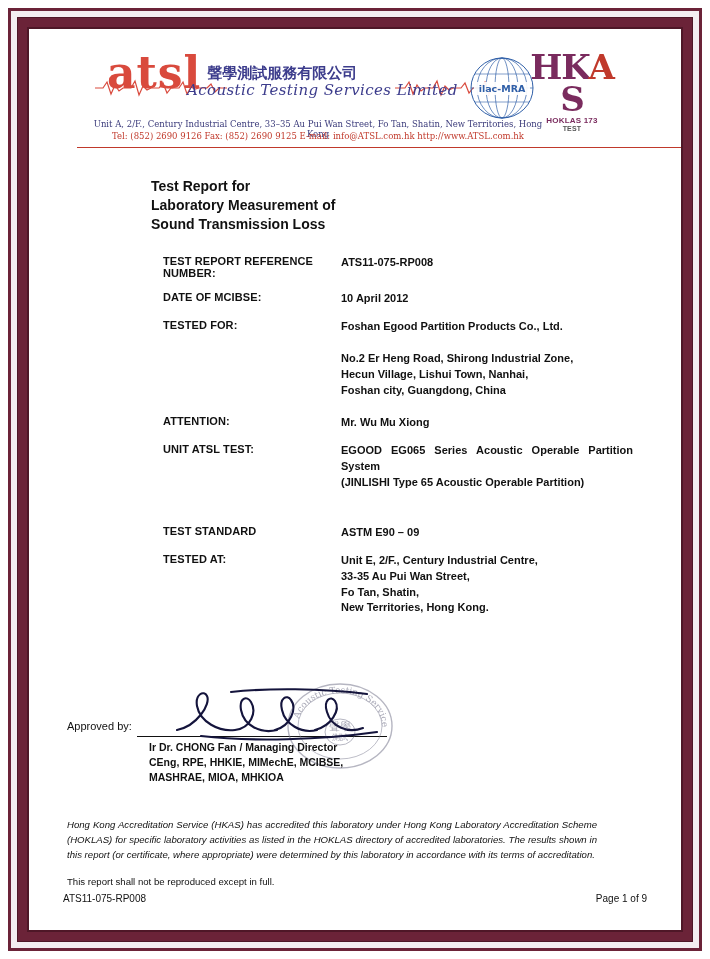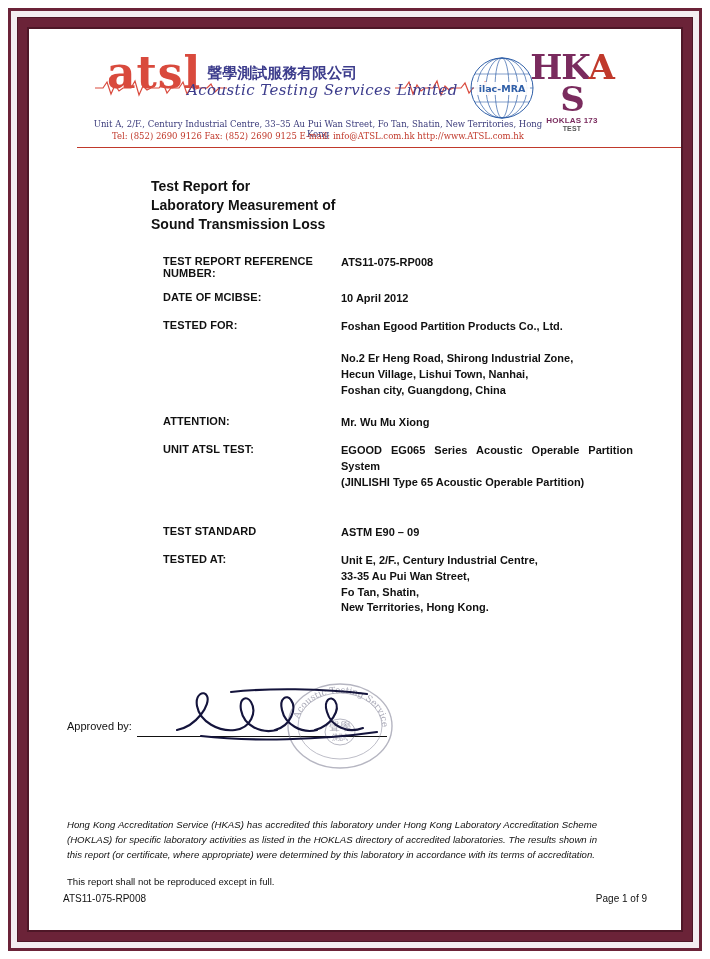--- a/index.html
+++ b/index.html
@@ -284,20 +284,25 @@
             <svg class="sig-scribble" viewBox="0 0 230 58">
               <g fill="none" stroke="#14143c" stroke-width="2.1" stroke-linecap="round">
                 <path d="M6,44 C26,40 40,18 36,10 C33,4 24,8 26,20 C29,36 48,46 64,44 C80,42 86,26 80,16 C76,9 68,12 70,24 C73,40 90,48 106,44"></path>
                 <path d="M104,44 C120,40 126,22 120,14 C116,8 108,12 111,24 C114,38 130,48 146,44"></path>
                 <path d="M144,44 C160,40 170,24 164,15 C160,9 152,14 156,26 C160,40 176,48 192,42"></path>
                 <path d="M60,6 C96,2 150,2 196,8"></path>
                 <path d="M30,50 C80,56 150,54 206,46"></path>
               </g>
             </svg>
 
+            <div class="sig-name">
+              <div>Ir Dr. CHONG Fan / Managing Director</div>
+              <div>CEng, RPE, HHKIE, MIMechE, MCIBSE,</div>
+              <div>MASHRAE, MIOA, MHKIOA</div>
+            </div>
           </div>
 
           <div class="note">Hong Kong Accreditation Service (HKAS) has accredited this laboratory under Hong Kong Laboratory Accreditation Scheme (HOKLAS) for specific laboratory activities as listed in the HOKLAS directory of accredited laboratories. The results shown in this report (or certificate, where appropriate) were determined by this laboratory in accordance with its terms of accreditation.</div>
           <div class="note2">This report shall not be reproduced except in full.</div>
 
           <div class="footer">
             <div>ATS11-075-RP008</div>
             <div>Page 1 of 9</div>
           </div>
 

